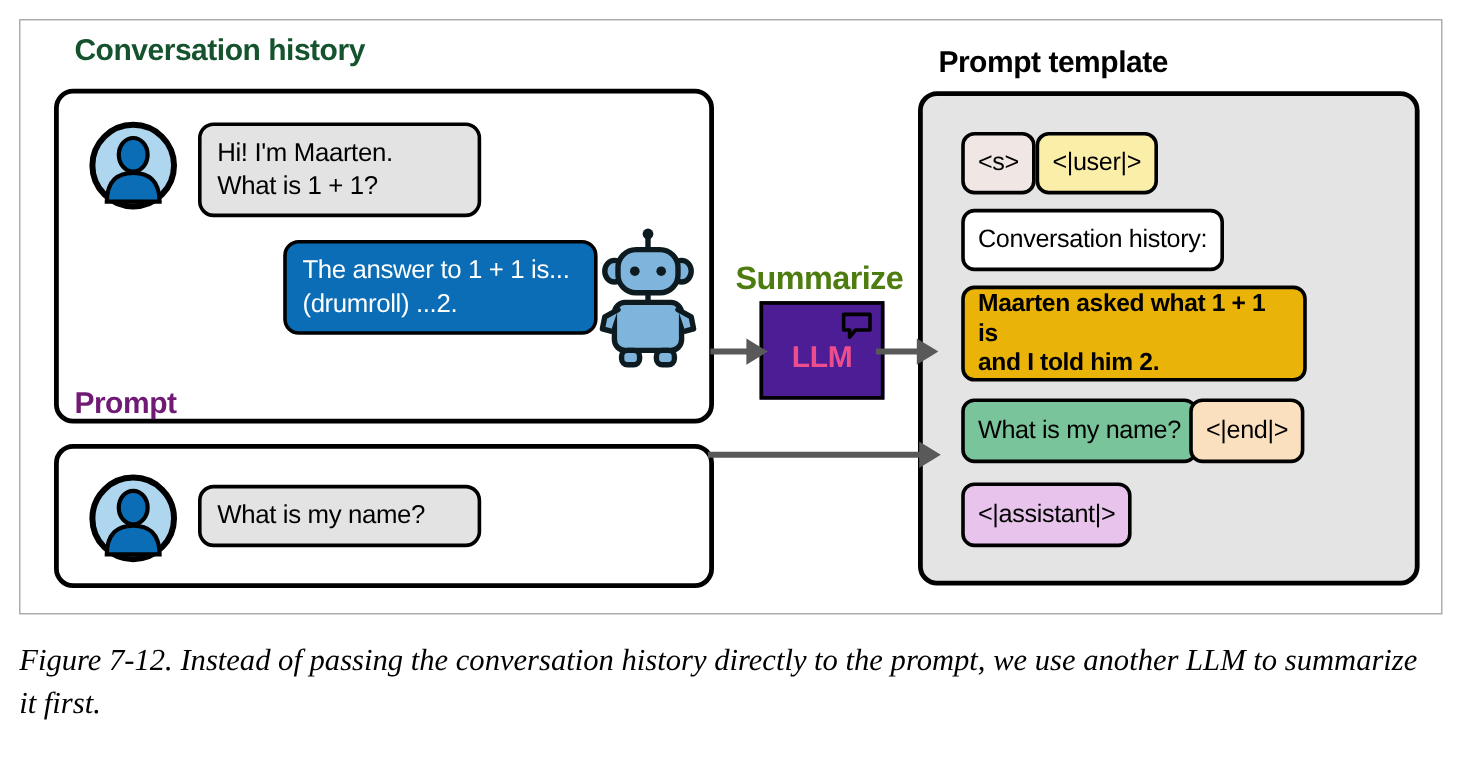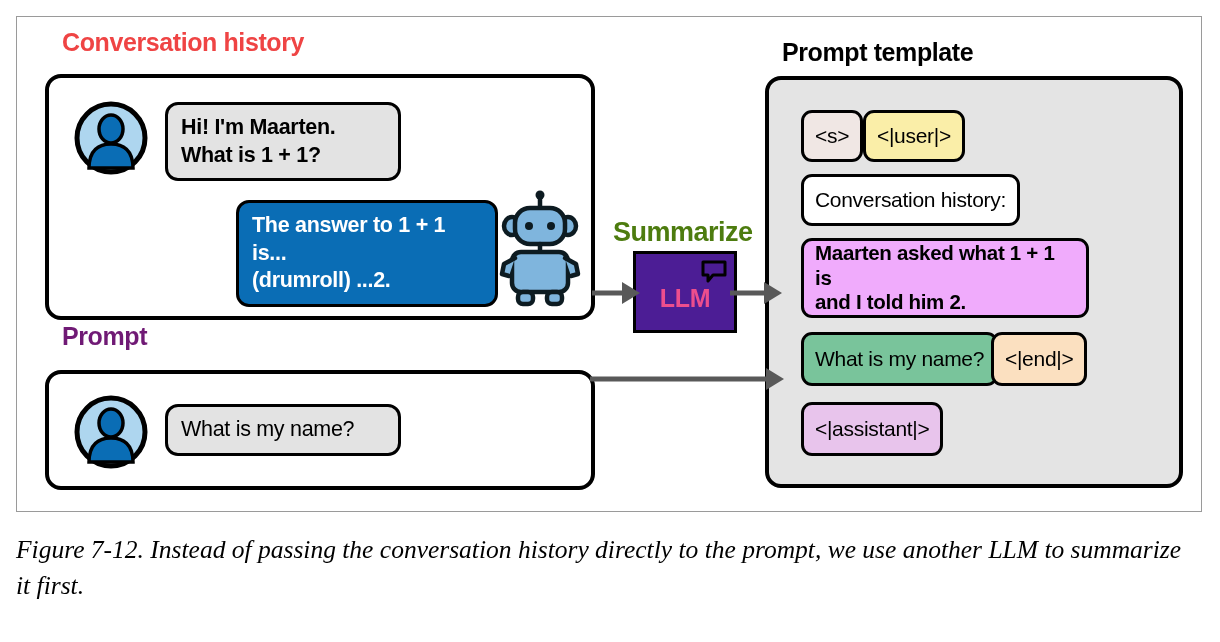--- a/index.html
+++ b/index.html
@@ -31,21 +31,21 @@
   .section-label {
     position: absolute;
     font-weight: bold;
     font-size: 25px;
     letter-spacing: -0.4px;
     white-space: nowrap;
   }
   #label-conversation-history {
     left: 62px;
     top: 28px;
-    color: #ef4444;
+    color: #14532d;
   }
   #label-prompt {
     left: 62px;
     top: 322px;
     color: #701a75;
   }
   #label-prompt-template {
     left: 782px;
     top: 38px;
     color: #000000;
@@ -56,22 +56,21 @@
     position: absolute;
     background: #ffffff;
     border: 4px solid #000000;
     border-radius: 16px;
     box-sizing: border-box;
   }
   #panel-conversation-history {
     left: 45px;
     top: 74px;
     width: 550px;
-    height: 246px;
-    font-weight: bold;
+    height: 279px;
   }
   #panel-prompt {
     left: 45px;
     top: 370px;
     width: 550px;
     height: 120px;
   }
 
   
   .avatar {
@@ -190,21 +189,21 @@
     display: flex;
     align-items: center;
     padding: 0 11px;
     white-space: pre-line;
     line-height: 1.2;
   }
   #token-bos        { left: 32px;  top: 30px;  height: 52px; background: #f0e7e4; }
   #token-user       { left: 94px;  top: 30px;  height: 52px; background: #faeea8; }
   #token-conv-hist  { left: 32px;  top: 94px;  height: 52px; background: #ffffff; }
   #token-summary    { left: 32px;  top: 158px; width: 288px; height: 80px;
-                      background: #f0abfc; font-weight: bold; font-size: 20.5px; }
+                      background: #eab308; font-weight: bold; font-size: 20.5px; }
   #token-what-name  { left: 32px;  top: 252px; height: 54px; background: #79c49b; }
   #token-end        { left: 222px; top: 252px; height: 54px; background: #fbe0c0; text-align: right; }
   #token-assistant  { left: 32px;  top: 322px; height: 54px; background: #e8c4ec; }
 
   
   .arrow-svg {
     position: absolute;
     overflow: visible;
   }
   #arrow-history-to-llm { left: 592px; top: 276px; width: 50px; height: 34px; }

